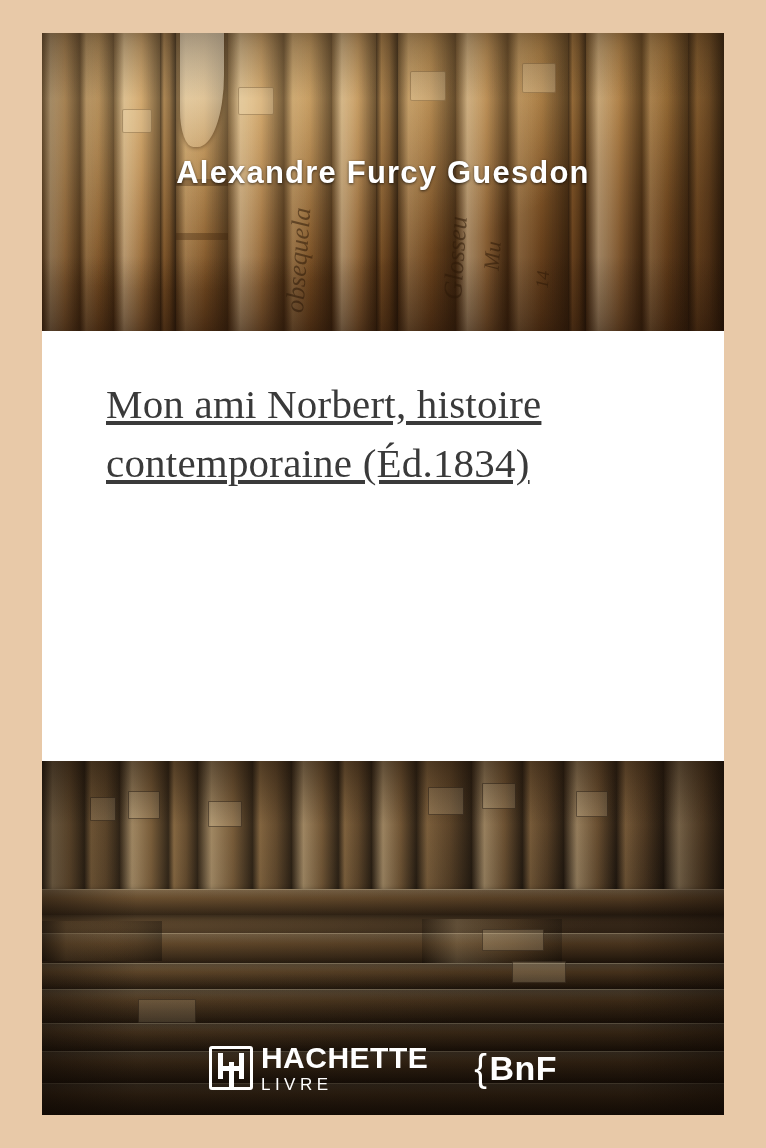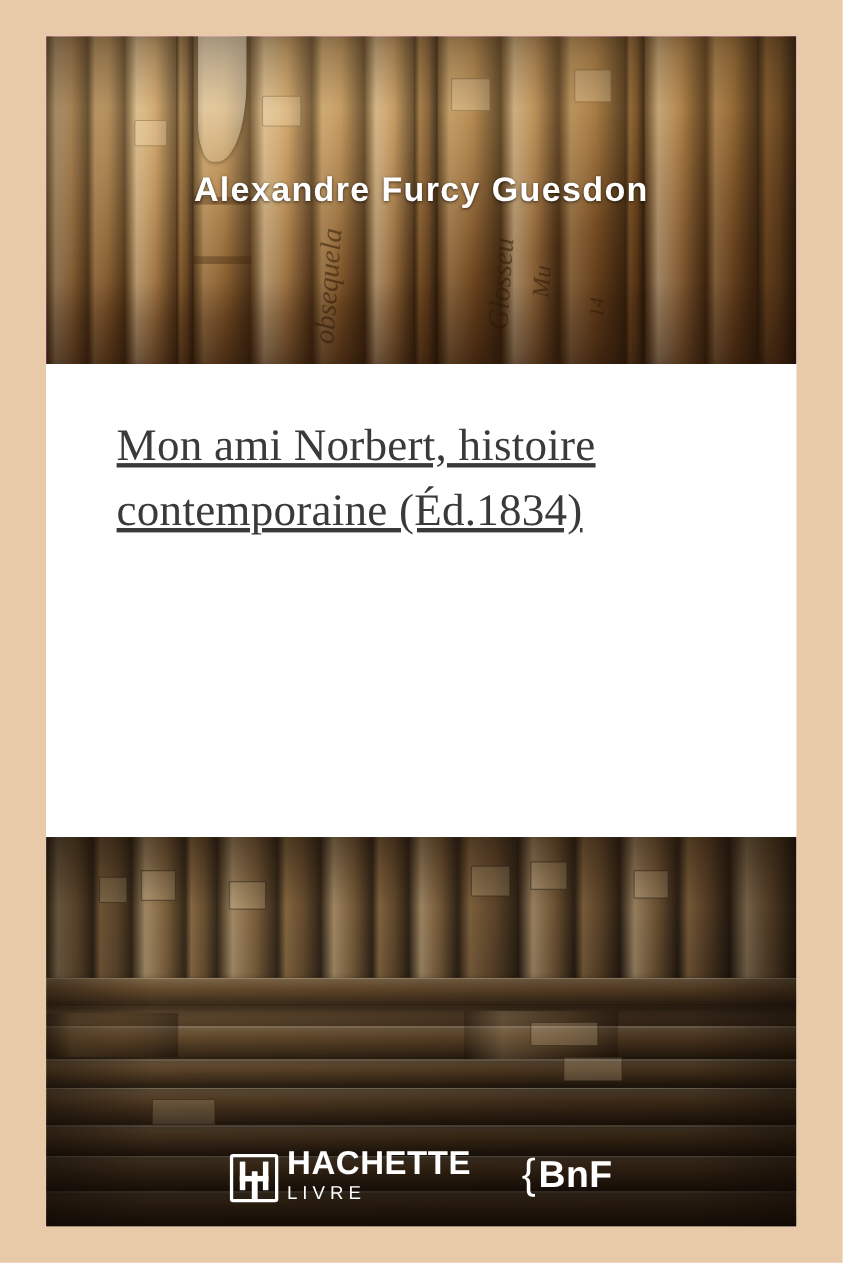--- a/index.html
+++ b/index.html
@@ -35,21 +35,21 @@
   }
 
   
   .photo-top {
     position: absolute;
     left: 0;
     top: 0;
     width: 682px;
     height: 298px;
     overflow: hidden;
-    background: #d946ef;
+    background: #ef4444;
   }
   .photo-top .base {
     position: absolute;
     inset: 0;
     background:
       radial-gradient(ellipse at 20% 10%, rgba(255,226,170,0.55), rgba(255,226,170,0) 60%),
       radial-gradient(ellipse at 80% 80%, rgba(60,30,10,0.55), rgba(60,30,10,0) 65%),
       linear-gradient(180deg, #b98a4a 0%, #a9783c 35%, #8e5f2c 70%, #6d4520 100%);
   }
   
@@ -198,21 +198,21 @@
     right: 0;
     bottom: 22px;
     display: flex;
     align-items: center;
     justify-content: center;
     gap: 46px;
     z-index: 6;
   }
   .hachette-logo {
     display: flex;
-    align-items: flex-end;
+    align-items: center;
     gap: 8px;
   }
   .hachette-mark {
     width: 38px;
     height: 38px;
     border: 3px solid #ffffff;
     border-radius: 3px;
     position: relative;
     flex: none;
   }

